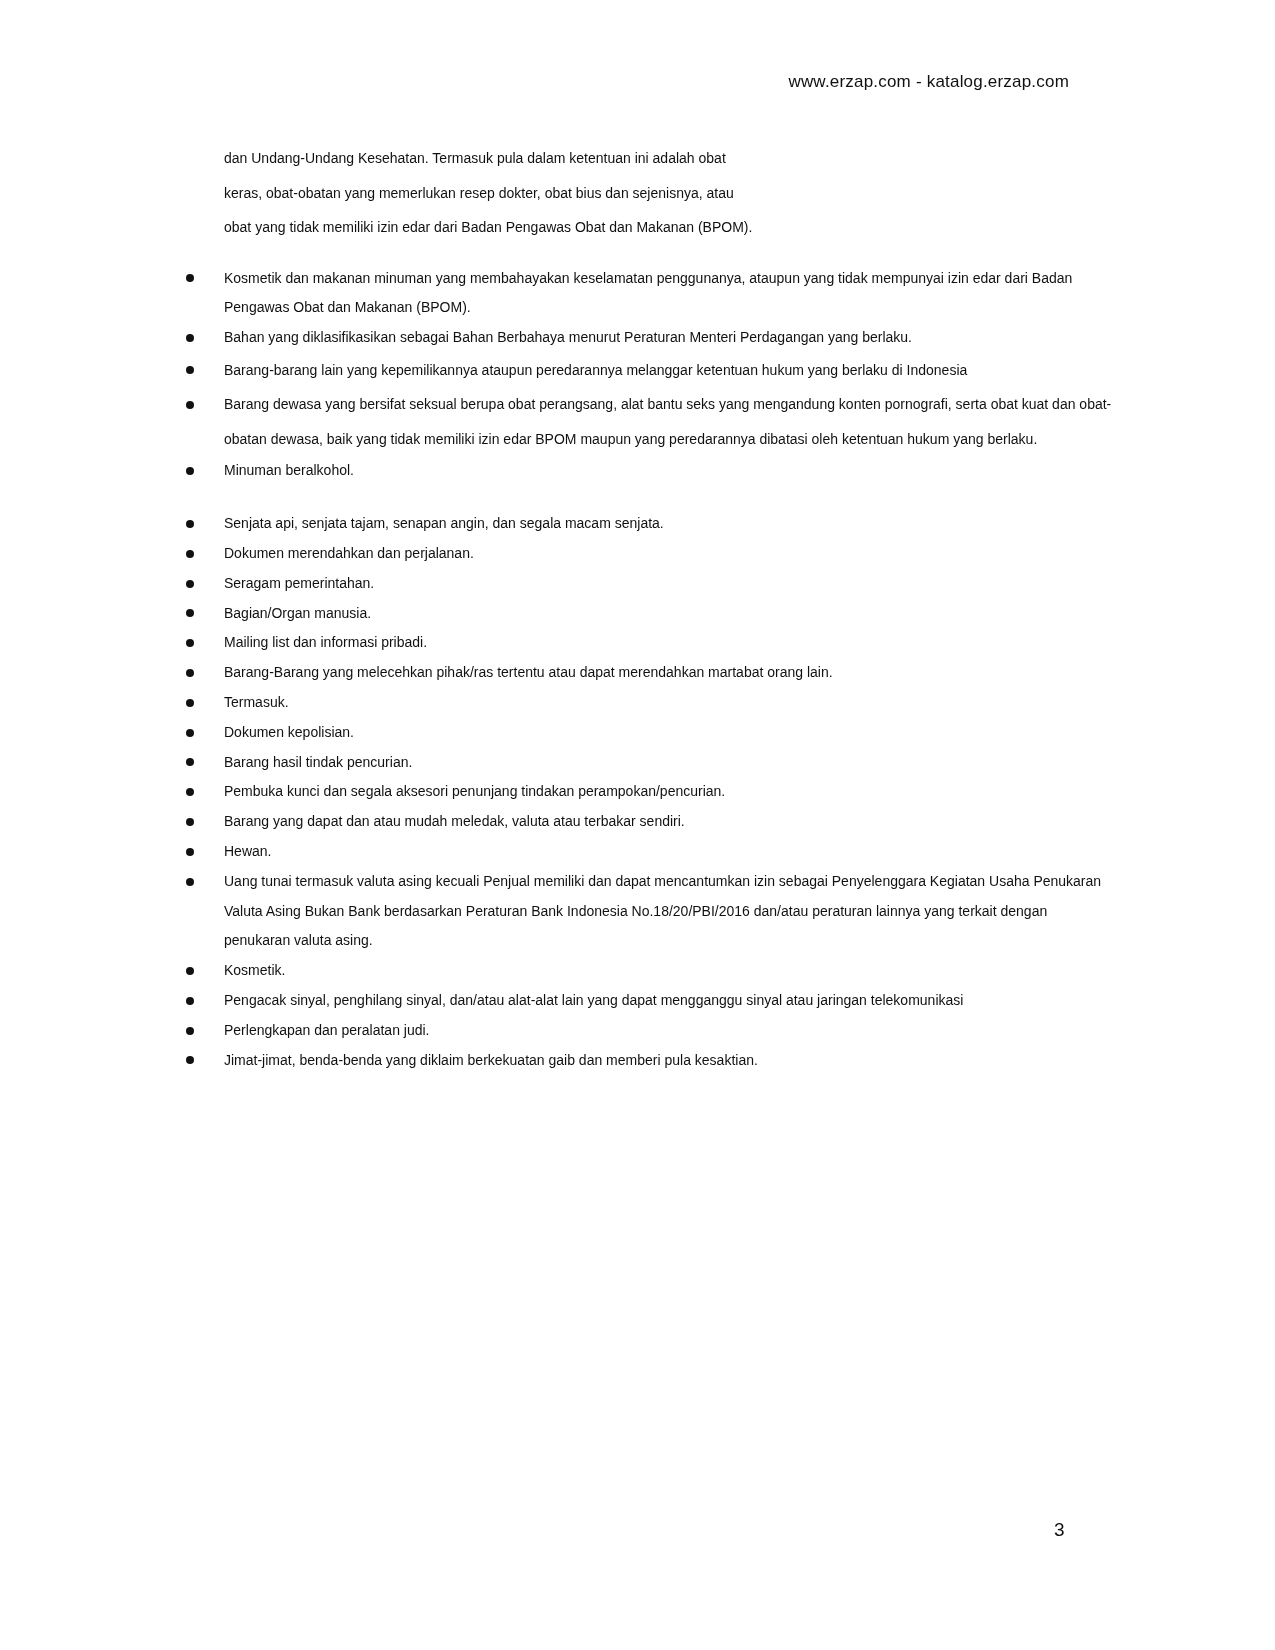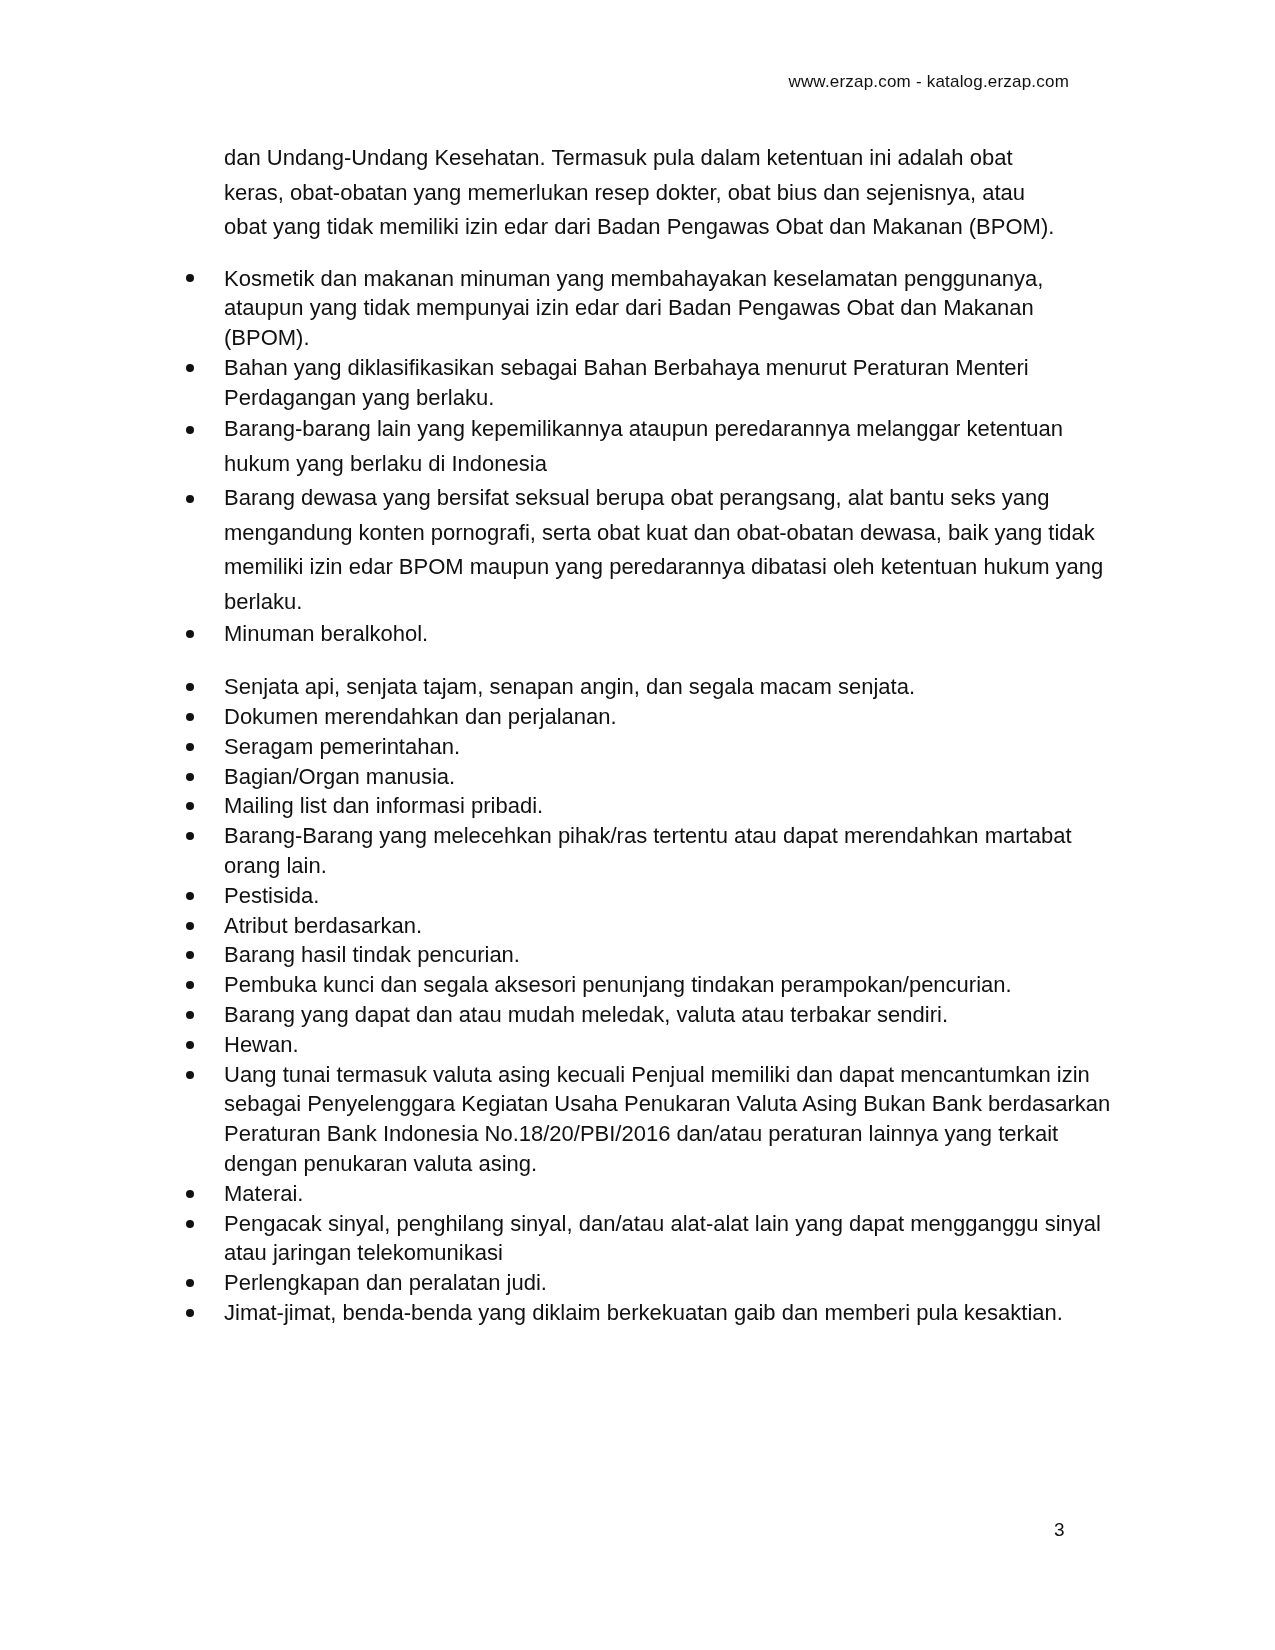--- a/index.html
+++ b/index.html
@@ -21,21 +21,21 @@
       right: 206px;
       font-size: 17px;
       letter-spacing: 0.2px;
       white-space: nowrap;
     }
     .content {
       position: absolute;
       left: 185px;
       top: 141px;
       width: 930px;
-      font-size: 22px;
+      font-size: 14px;
     }
     .cont-para {
       margin: 0 0 0 39px;
       line-height: 34.5px;
     }
     .list {
       list-style: none;
       margin: 0;
       padding: 0;
     }
@@ -100,27 +100,27 @@
     <li><span class="bullet"></span><span>Minuman beralkohol.</span></li>
   </ul>
 
   <ul class="list second">
     <li><span class="bullet"></span><span>Senjata api, senjata tajam, senapan angin, dan segala macam senjata.</span></li>
     <li><span class="bullet"></span><span>Dokumen merendahkan dan perjalanan.</span></li>
     <li><span class="bullet"></span><span>Seragam pemerintahan.</span></li>
     <li><span class="bullet"></span><span>Bagian/Organ manusia.</span></li>
     <li><span class="bullet"></span><span>Mailing list dan informasi pribadi.</span></li>
     <li><span class="bullet"></span><span>Barang-Barang yang melecehkan pihak/ras tertentu atau dapat merendahkan martabat orang lain.</span></li>
-    <li><span class="bullet"></span><span>Pestisida.</span></li>
-    <li><span class="bullet"></span><span>Atribut berdasarkan.</span></li>
+    <li><span class="bullet"></span><span>Termasuk.</span></li>
+    <li><span class="bullet"></span><span>Dokumen kepolisian.</span></li>
     <li><span class="bullet"></span><span>Barang hasil tindak pencurian.</span></li>
     <li><span class="bullet"></span><span>Pembuka kunci dan segala aksesori penunjang tindakan perampokan/pencurian.</span></li>
     <li><span class="bullet"></span><span>Barang yang dapat dan atau mudah meledak, valuta atau terbakar sendiri.</span></li>
     <li><span class="bullet"></span><span>Hewan.</span></li>
     <li><span class="bullet"></span><span>Uang tunai termasuk valuta asing kecuali Penjual memiliki dan dapat mencantumkan izin sebagai Penyelenggara Kegiatan Usaha Penukaran Valuta Asing Bukan Bank berdasarkan Peraturan Bank Indonesia No.18/20/PBI/2016 dan/atau peraturan lainnya yang terkait dengan penukaran valuta asing.</span></li>
-    <li><span class="bullet"></span><span>Materai.</span></li>
+    <li><span class="bullet"></span><span>Kosmetik.</span></li>
     <li><span class="bullet"></span><span>Pengacak sinyal, penghilang sinyal, dan/atau alat-alat lain yang dapat mengganggu sinyal atau jaringan telekomunikasi</span></li>
     <li><span class="bullet"></span><span>Perlengkapan dan peralatan judi.</span></li>
     <li><span class="bullet"></span><span>Jimat-jimat, benda-benda yang diklaim berkekuatan gaib dan memberi pula kesaktian.</span></li>
   </ul>
 </div>
 
 <div class="page-number">3</div>
 
 </body></html>

